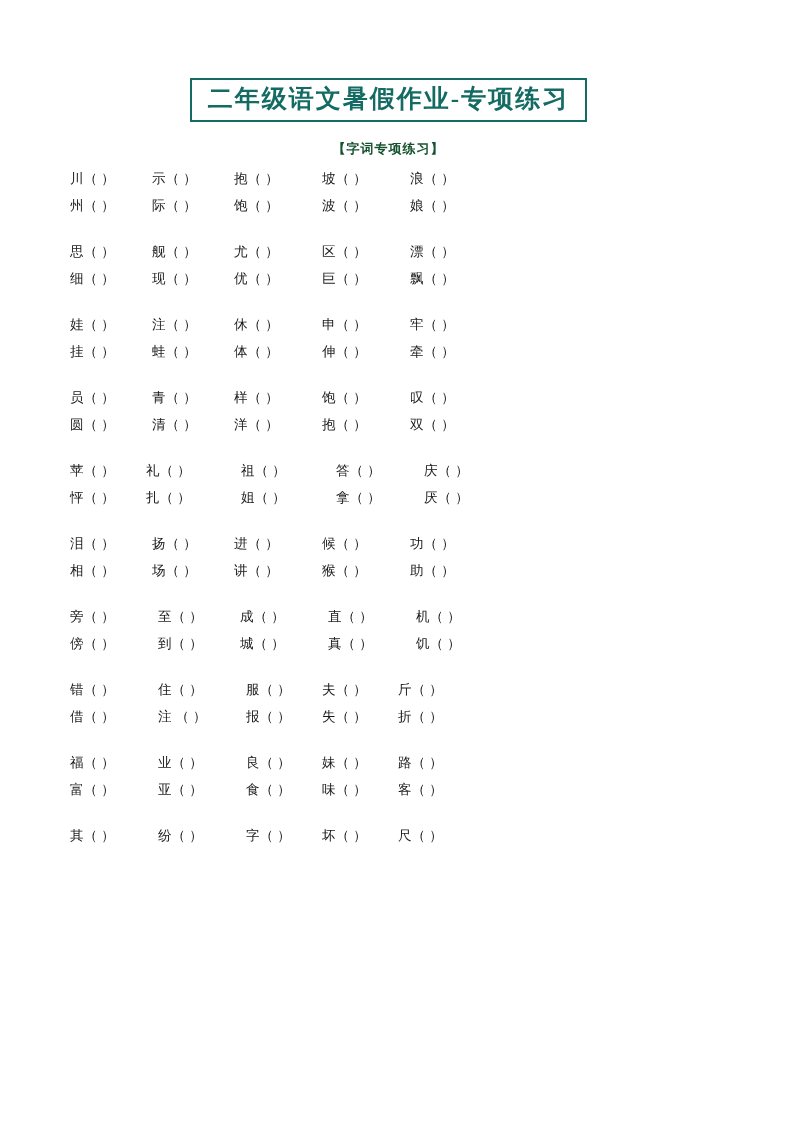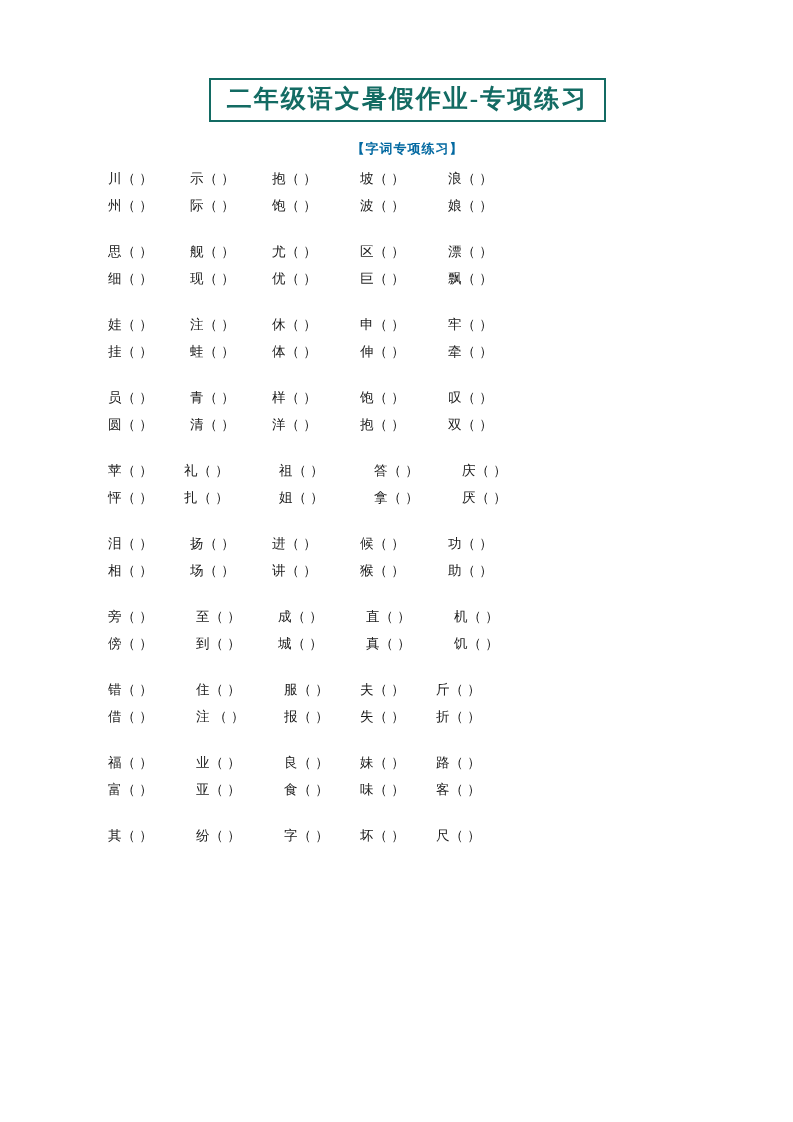--- a/index.html
+++ b/index.html
@@ -9,21 +9,21 @@
     height: 1122px;
     background: #ffffff;
     font-family: "Liberation Serif", "DejaVu Serif", serif;
     color: #1a1a1a;
     position: relative;
     overflow: hidden;
   }
   .page {
     width: 793px;
     height: 1122px;
-    padding: 56px 72px 40px 94px;
+    padding: 56px 72px 40px 56px;
     position: relative;
   }
 
   
   .title-wrap {
     margin-top: 22px;
     display: flex;
     justify-content: center;
   }
   .title-box {
@@ -40,21 +40,21 @@
     line-height: 1.1;
     white-space: nowrap;
   }
 
   
   .subtitle {
     text-align: center;
     margin-top: 18px;
     font-size: 13px;
     font-weight: bold;
-    color: #0369a1;
+    color: #14532d;
     letter-spacing: 1px;
     font-family: "Liberation Sans", sans-serif;
   }
 
   
   .section-heading {
     margin-top: 24px;
     margin-left: 10px;
     font-size: 13.5px;
     font-weight: bold;

